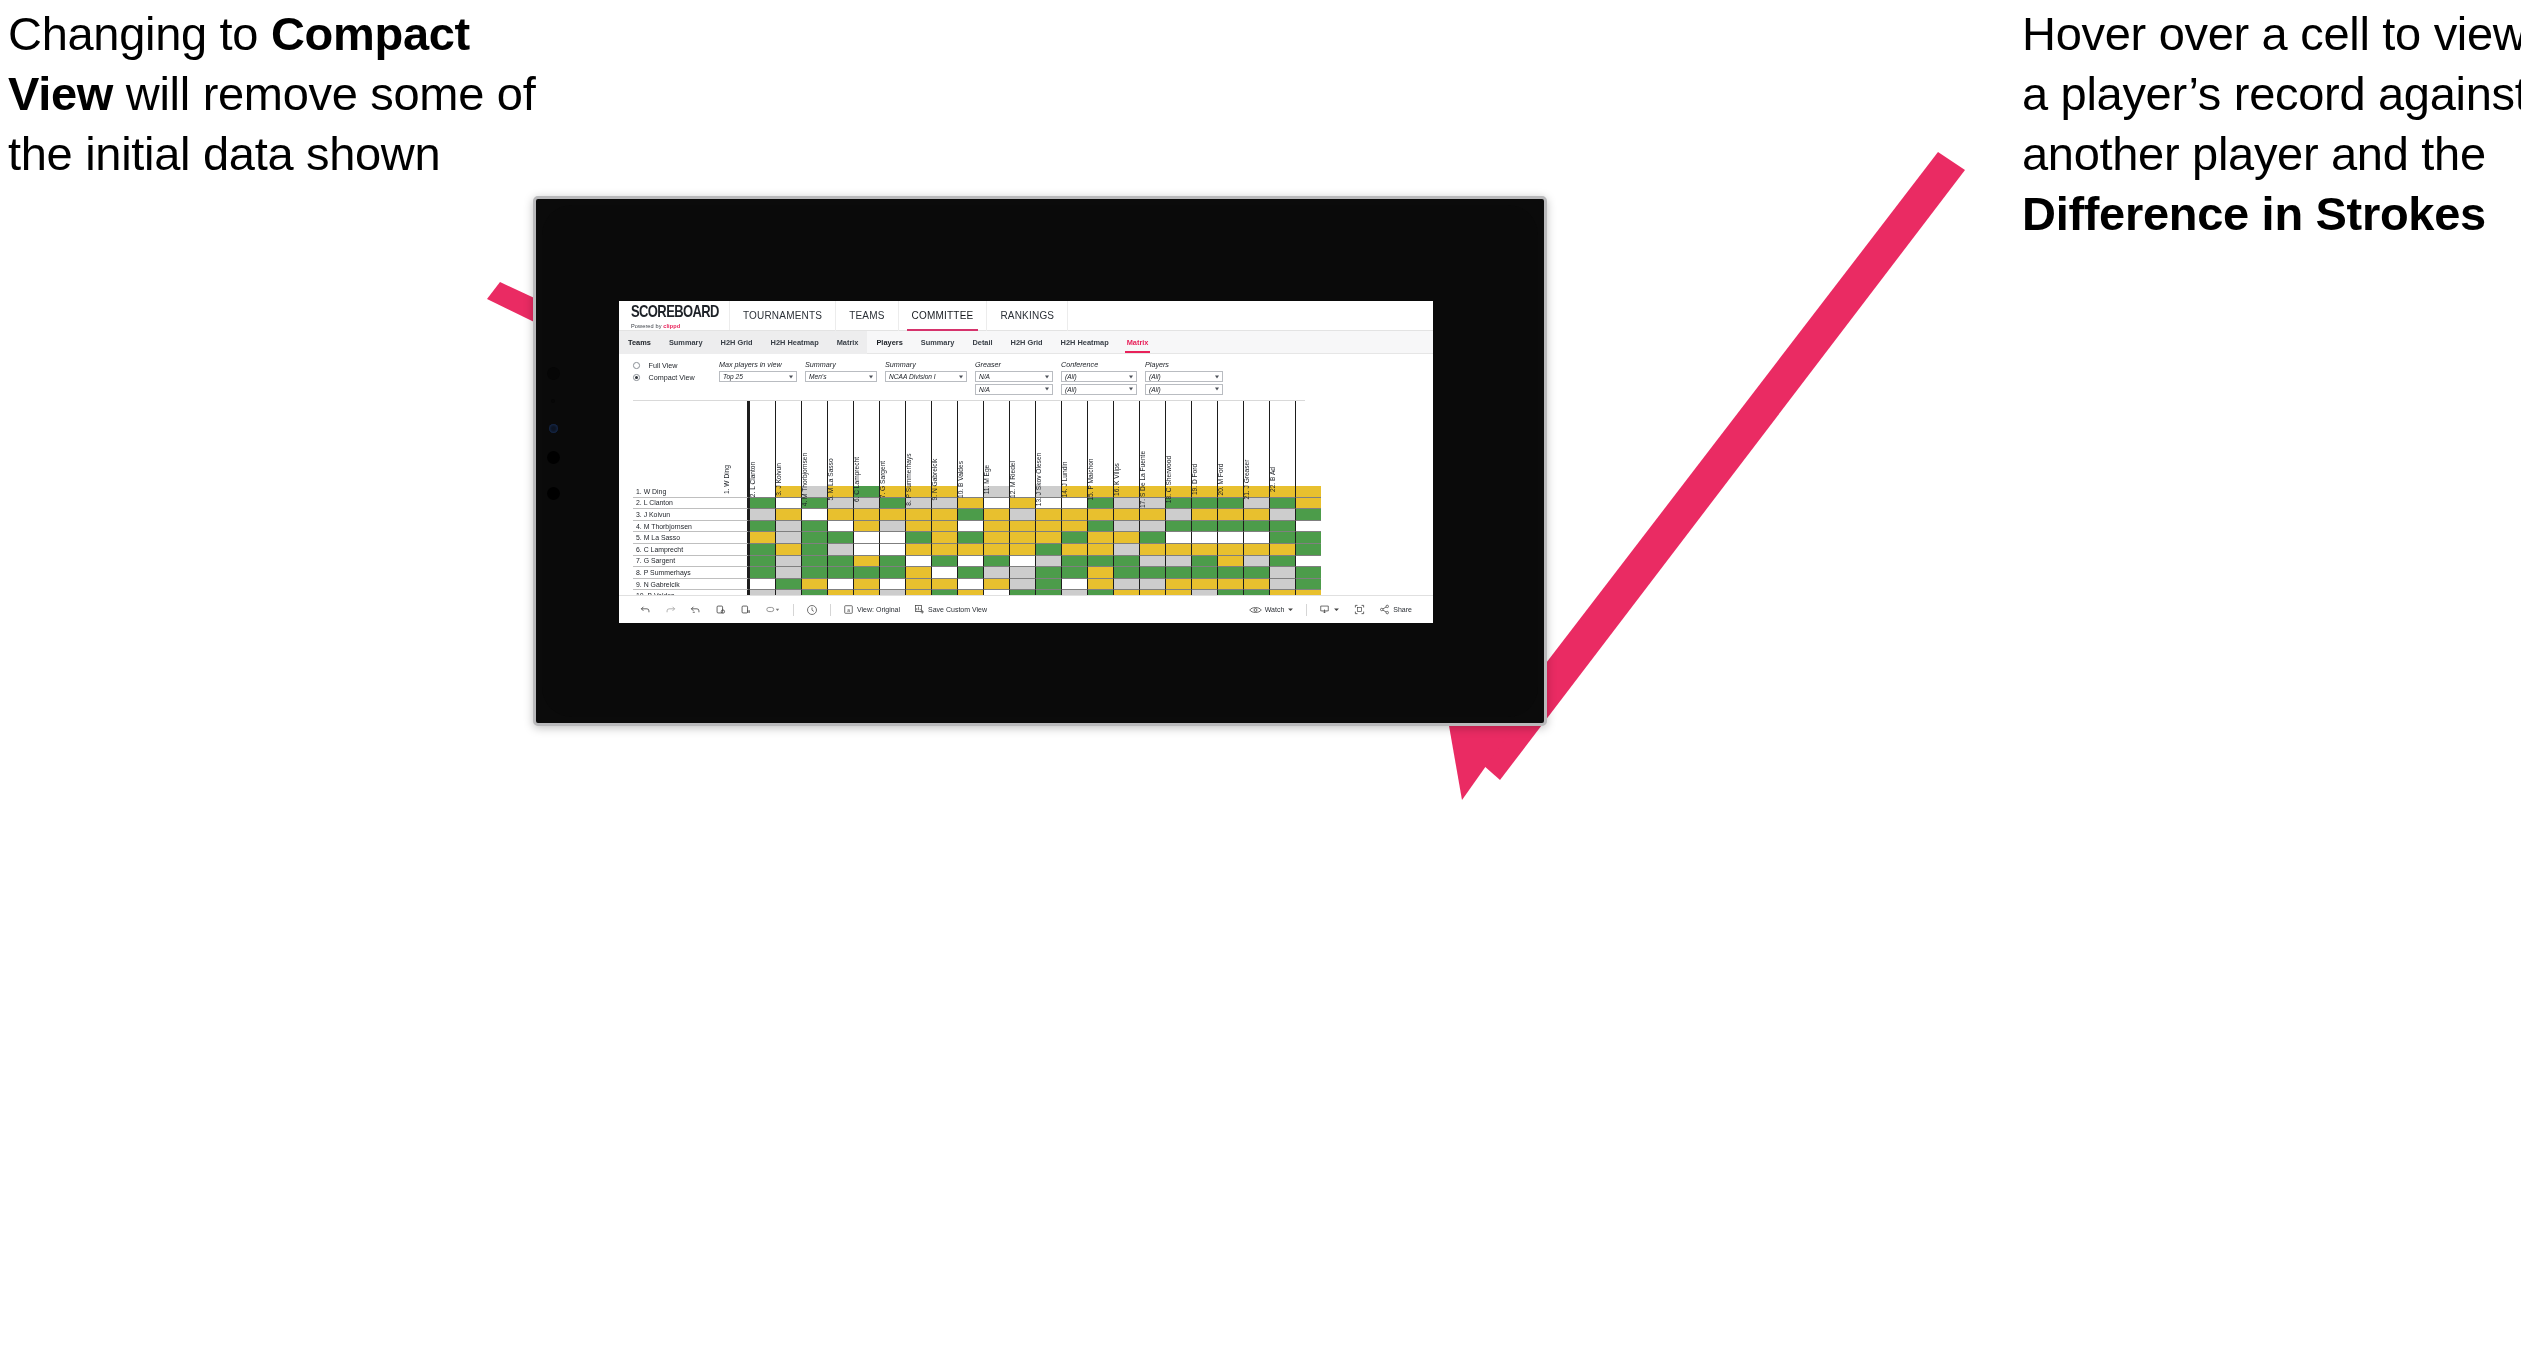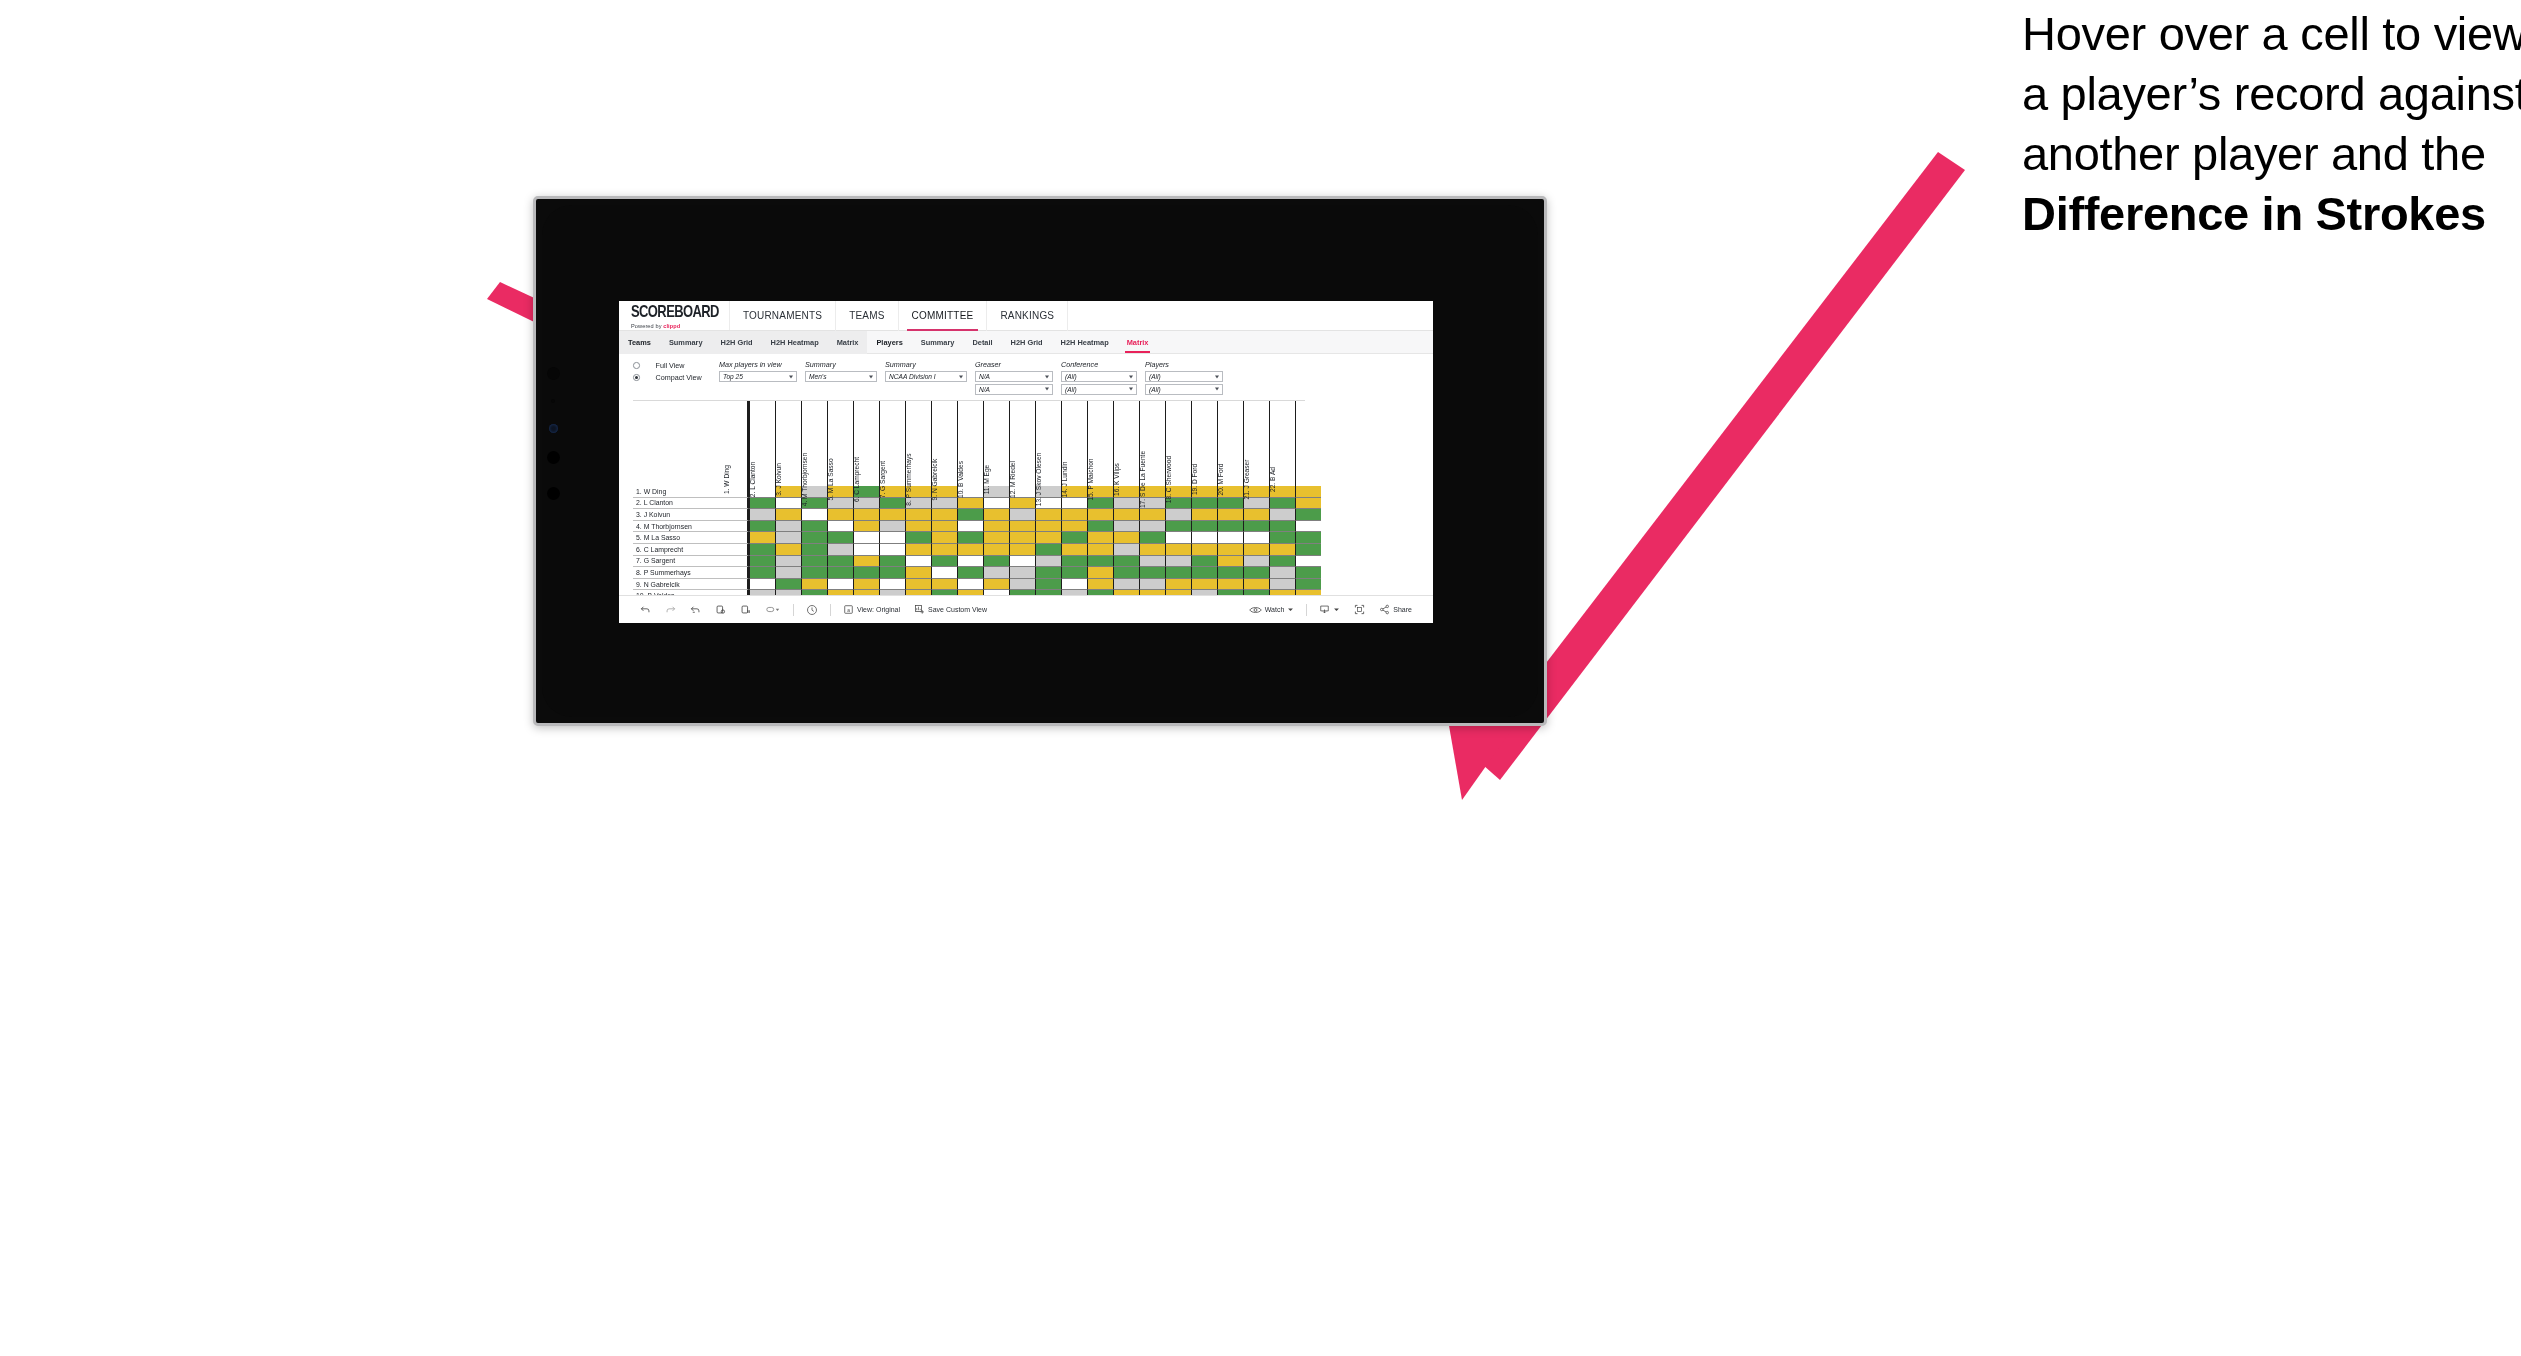--- a/index.html
+++ b/index.html
@@ -106,21 +106,21 @@
   }
 
   
   #filterbar {
     display:flex; align-items:flex-start;
     padding: 6px 0 4px 14px;
     background:#fff;
     gap: 0;
   }
   #viewmode { width: 86px; padding-top: 1px; }
-  .radio-row { display:flex; align-items:center; gap:16px; margin-bottom:3px; }
+  .radio-row { display:flex; align-items:center; gap:9px; margin-bottom:3px; }
   .radio {
     width:6.5px; height:6.5px; border-radius:50%;
     border:1px solid #8a8f96; background:#fff;
     display:flex; align-items:center; justify-content:center; flex:none;
   }
   .radio.on::after { content:""; width:3px; height:3px; border-radius:50%; background:#2b3037; }
   .radio-label { font-size:7.2px; color:#22262c; }
 
   .fgroup { margin-right: 8px; font-style: italic; }
   .flabel { font-size:7.2px; color:#22262c; margin-bottom:2px; }
@@ -210,20 +210,23 @@
   }
   .tb-sep { width:1px; height:12px; background:#d5d5d5; margin:0 5px; }
   .tb-ico { display:inline-block; line-height:0; }
   .tb-spacer { flex:1; }
 </style>
 </head>
 <body>
 
 <div class="page">
 
+  <div class="annot" id="annot-left">
+    <span>Changing to </span><b>Compact View</b><span> will remove some of the initial data shown</span>
+  </div>
 
   <div class="annot" id="annot-right">
     <span>Hover over a cell to view a player’s record against another player and the </span><b>Difference in Strokes</b>
   </div>
 
   <svg class="arrow-svg" viewBox="0 0 2521 1356">
     <g fill="#ea2b63">
       <path d="M 500,282 L 855,447 L 838,470 L 487,299 Z"></path>
       <path d="M 816,436 L 878,465 L 812,485 Z"></path>
     </g>

